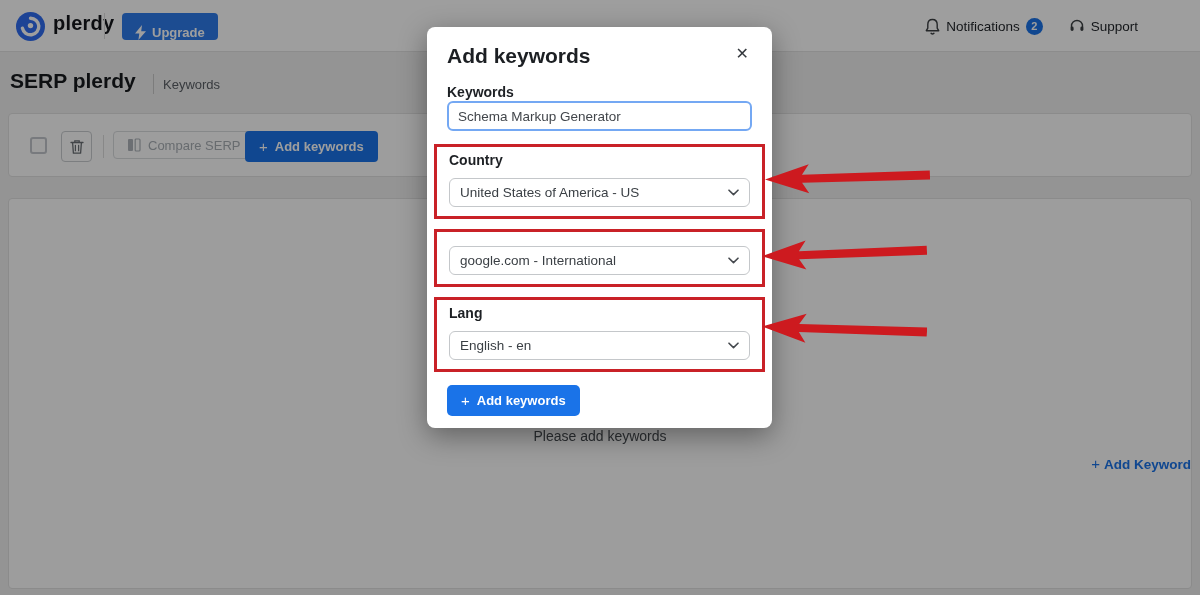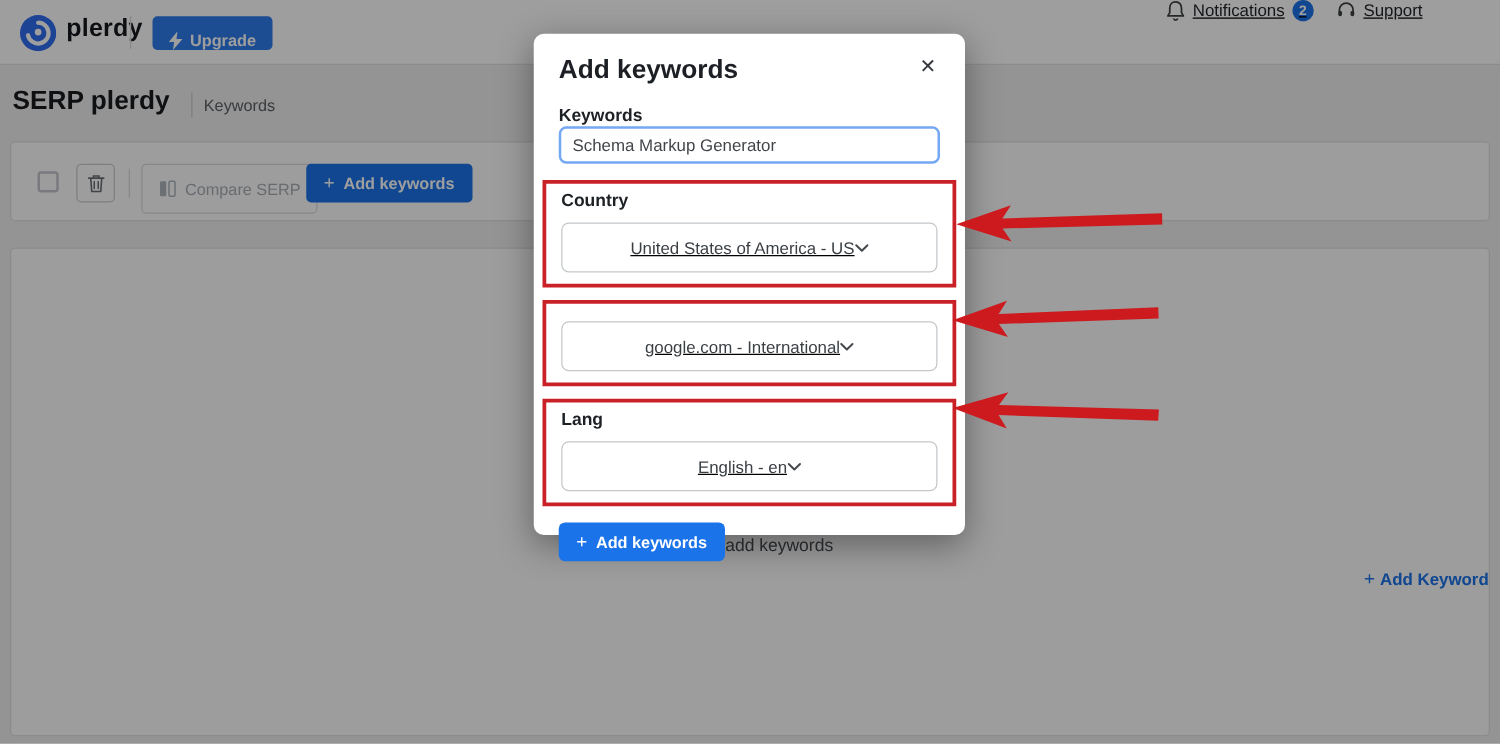--- a/index.html
+++ b/index.html
@@ -8,34 +8,34 @@
 
   
   .page { position:absolute; inset:0; z-index:0; }
 
   .topbar { position:absolute; left:0; top:0; width:1200px; height:52px; background:#ffffff; border-bottom:1px solid #e2e2e2; }
   .logo-wrap { position:absolute; left:16px; top:12px; display:flex; gap:8px; }
   .logo-circle { width:29px; height:29px; }
   .brand { font-size:20px; font-weight:700; color:#15181c; letter-spacing:.2px; }
   .tb-divider { position:absolute; left:104px; top:13px; width:1px; height:26px; background:#dcdcdc; }
   .upgrade-btn { position:absolute; left:122px; top:13px; height:27px; padding:0 13px; background:#2e7bea; border:none; border-radius:4px; display:flex; align-items:flex-end; gap:6px; color:#fff; font-size:13px; font-weight:600; cursor:pointer; }
-  .topbar-right { position:absolute; right:62px; top:0; height:52px; display:flex; align-items:flex-start; gap:18px;text-decoration:underline; }
+  .topbar-right { position:absolute; right:62px; top:0; height:52px; display:flex; align-items:center; gap:26px; }
   .tb-item { display:flex; align-items:center; gap:6px; font-size:13.5px; color:#1f2328; cursor:pointer; }
   .badge { width:17px; height:17px; border-radius:50%; background:#1a73e8; color:#fff; font-size:11px; font-weight:700; display:flex; align-items:center; justify-content:center; }
 
   .pagehead { position:absolute; left:0; top:52px; width:1200px; height:61px; }
   .page-title { position:absolute; left:10px; top:17px; font-size:21px; font-weight:800; color:#171a1e; }
   .ph-divider { position:absolute; left:153px; top:22px; width:1px; height:20px; background:#c9c9c9; }
   .breadcrumb { position:absolute; left:163px; top:25px; font-size:13px; color:#5b6066; }
 
   .toolbar-card { position:absolute; left:8px; top:113px; width:1184px; height:64px; background:#fdfdfd; border:1px solid #e0e0e0; border-radius:4px; }
   .checkbox { position:absolute; left:21px; top:23px; width:17px; height:17px; border:2px solid #c2c6cb; border-radius:3px; background:#fcfcfc; cursor:pointer; }
   .trash-btn { position:absolute; left:52px; top:17px; width:31px; height:31px; border:1px solid #c9cccf; border-radius:4px; background:transparent; display:flex; align-items:center; justify-content:center; cursor:pointer; }
   .tc-divider { position:absolute; left:94px; top:21px; width:1px; height:23px; background:#dcdcdc; }
-  .compare-btn { position:absolute; left:104px; top:17px; height:40px; padding:0 13px; border:1px solid #d9dbde; border-radius:4px; background:transparent; display:flex; align-items:center; gap:7px; font-size:13px; color:#a8aeb4; cursor:default; }
+  .compare-btn { position:absolute; left:104px; top:17px; height:28px; padding:0 13px; border:1px solid #d9dbde; border-radius:4px; background:transparent; display:flex; align-items:center; gap:7px; font-size:13px; color:#a8aeb4; cursor:default; }
   .tb-add-btn { position:absolute; left:236px; top:17px; height:31px; padding:0 14px; background:#1a73e8; border:none; border-radius:4px; display:flex; align-items:center; gap:7px; color:#fff; font-size:13px; font-weight:600; cursor:pointer; }
   .btn-plus { font-size:15px; font-weight:400; line-height:1; }
 
   .content-card { position:absolute; left:8px; top:198px; width:1184px; height:391px; background:#fdfdfd; border:1px solid #e0e0e0; border-radius:4px; }
   .empty-msg { position:absolute; left:0; top:229px; width:100%; text-align:center; font-size:14px; color:#484d52; }
   .empty-add-link { position:absolute; left:0; top:257px; width:100%; text-align:right; font-size:13.5px; font-weight:600; color:#1a73e8; cursor:pointer; }
   .empty-add-link .btn-plus { font-weight:400; margin-right:4px; }
 
   
   .overlay { position:absolute; inset:0; background:rgba(0,0,0,0.38); z-index:10; }
@@ -44,21 +44,21 @@
   .modal { position:absolute; left:427px; top:27px; width:345px; height:401px; background:#ffffff; border-radius:8px; box-shadow:0 8px 28px rgba(0,0,0,0.38); z-index:20; padding:17px 20px; }
   .modal-head { display:flex; align-items:flex-start; justify-content:space-between; }
   .modal-title { font-size:21px; font-weight:700; color:#1c1f23; line-height:24px; }
   .modal-close { font-size:16px; color:#35393e; line-height:18px; cursor:pointer; padding:1px 3px; background:none; border:none; }
   .field-label { font-size:14px; font-weight:600; color:#1d2024; line-height:17px; }
   .kw-label { margin-top:16px; }
   .kw-input { width:100%; height:30px; border:2px solid #74a8f3; border-radius:6px; padding:0 9px; font-size:13.5px; color:#42464b; font-family:inherit; outline:none; background:#fff; }
 
   .annot-box { border:3px solid #c92127; margin:13px -13px 0; padding:5px 12px 9px; }
   .annot-box + .annot-box { margin-top:10px; }
-  .select { margin-top:9px; height:40px; border:1px solid #c4c7ca; border-radius:6px; background:#fff; display:flex; align-items:center; justify-content:center; padding:0 10px; cursor:pointer;text-decoration:underline; }
+  .select { margin-top:9px; height:29px; border:1px solid #c4c7ca; border-radius:6px; background:#fff; display:flex; align-items:center; justify-content:space-between; padding:0 10px; cursor:pointer; }
   .select-value { font-size:13.5px; color:#3a3f44; }
 
   .submit-btn { margin-top:13px; height:31px; padding:0 14px; background:#1a73e8; border:none; border-radius:5px; display:flex; align-items:center; gap:7px; color:#fff; font-size:13px; font-weight:600; cursor:pointer; }
 
   
   .arrow { position:absolute; z-index:30; width:165px; height:36px; }
   .arrow-1 { left:765px; top:160px; transform:rotate(-1deg); }
   .arrow-2 { left:762px; top:236px; transform:rotate(-1.5deg); }
   .arrow-3 { left:762px; top:312px; transform:rotate(2.5deg); }
 </style>

